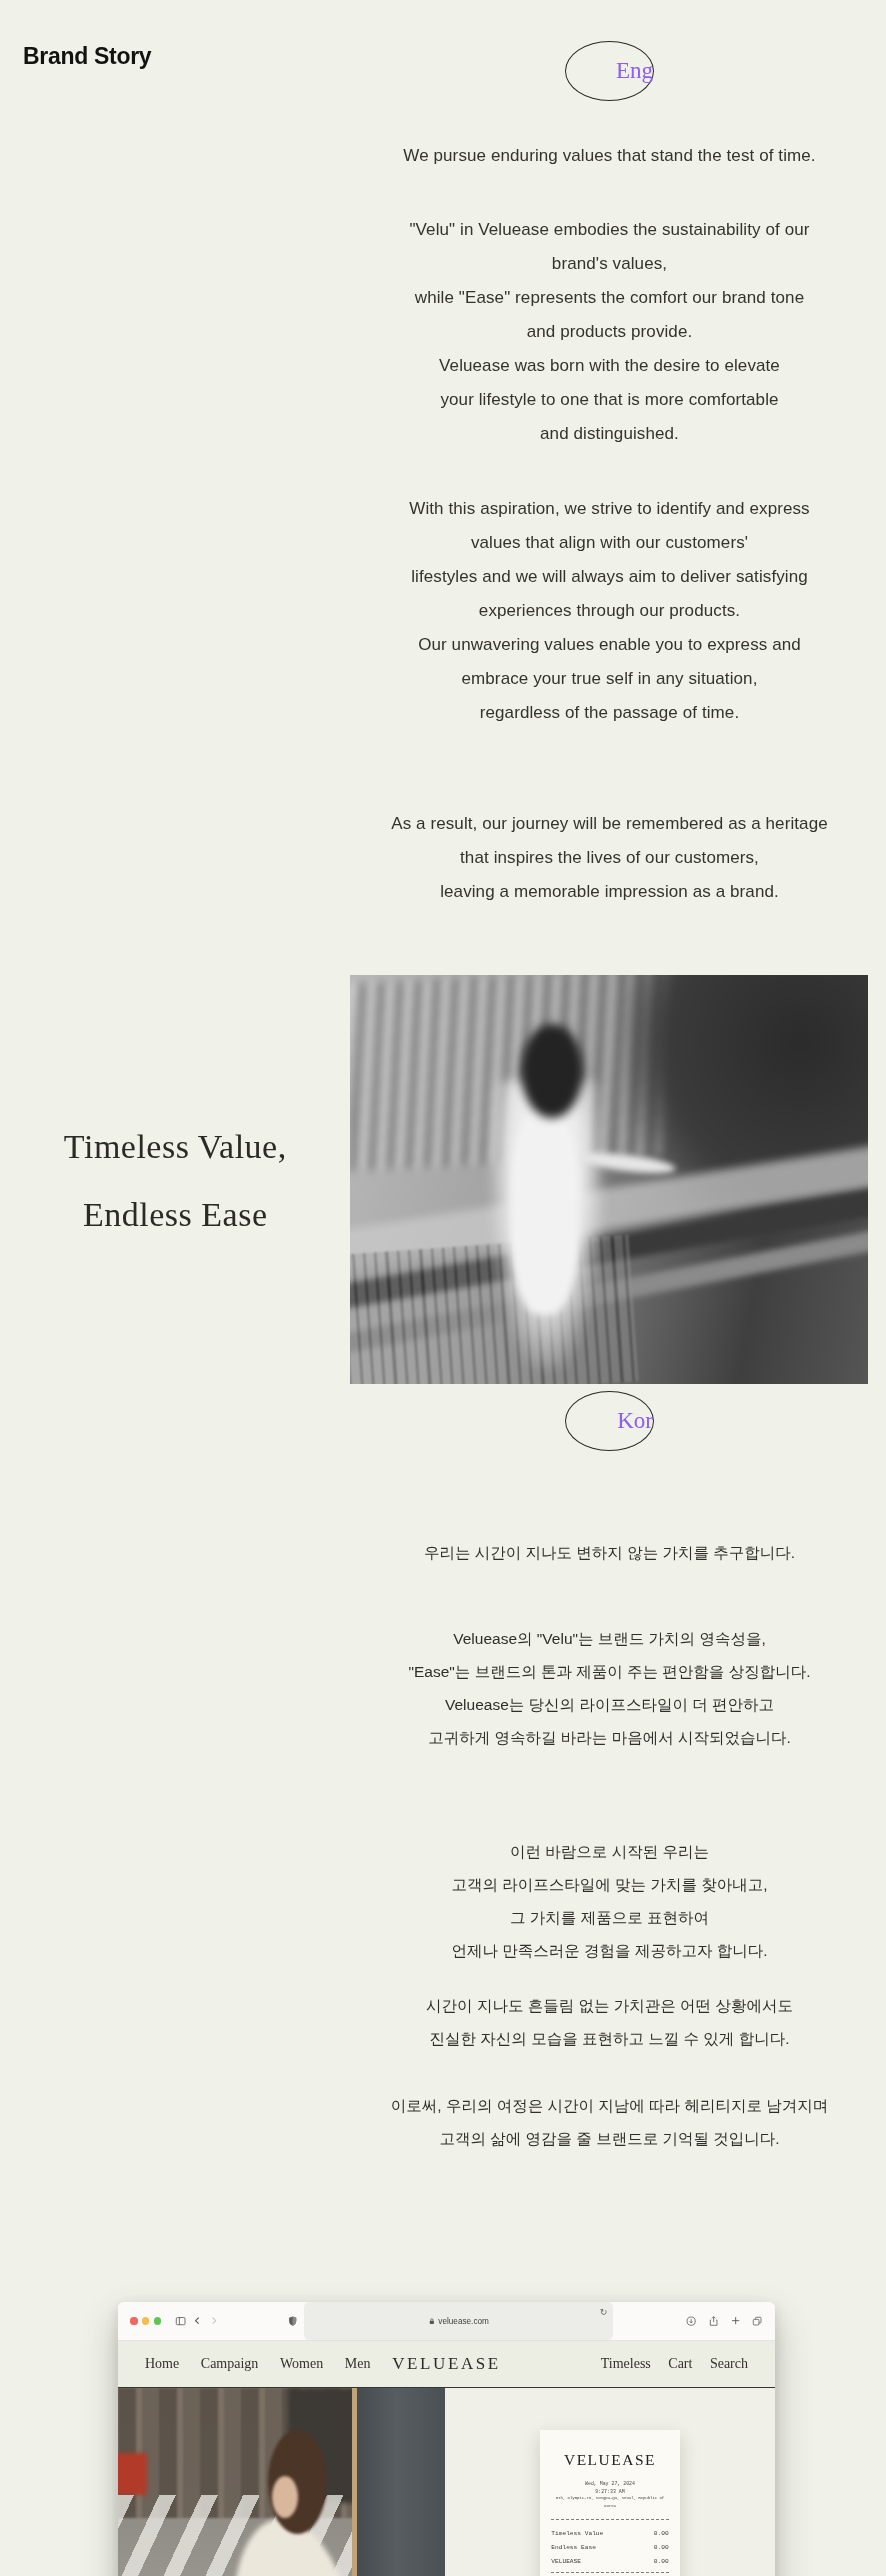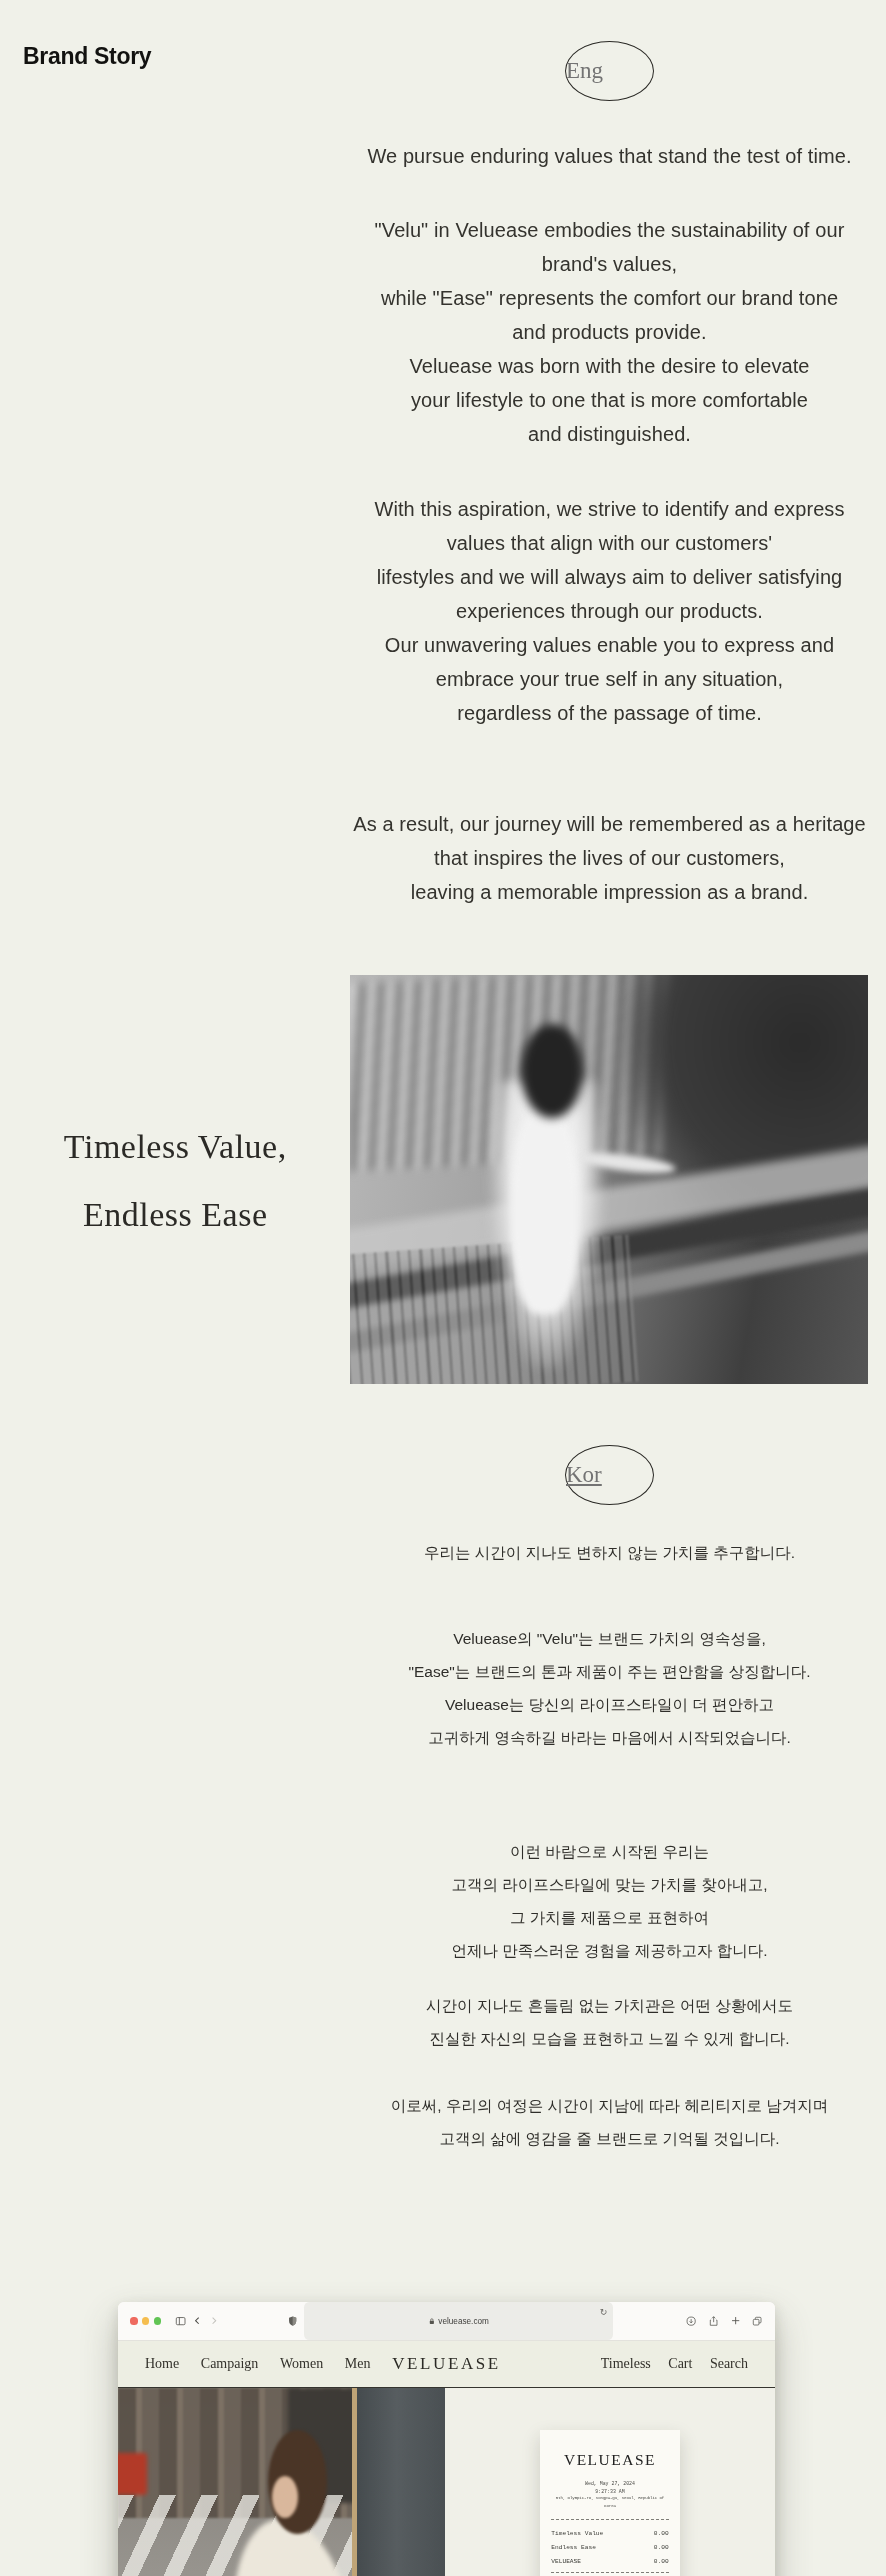--- a/index.html
+++ b/index.html
@@ -3,27 +3,27 @@
 <meta charset="utf-8">
 <style>
   html,body{margin:0;padding:0;background:#F0F1E9;}
   body{position:relative;width:886px;height:3360px;overflow:hidden;
        font-family:"Liberation Sans","DejaVu Sans",sans-serif;color:#33322D;}
   .abs{position:absolute;}
 
   
   .brand-story{left:23px;top:43px;font-size:23px;font-weight:700;color:#121210;letter-spacing:-0.3px;}
   .badge{left:565px;width:87px;height:58px;border:1.3px solid #2B2A26;border-radius:50%;
-         display:flex;align-items:center;justify-content:flex-start;
-         font-family:"Liberation Serif","DejaVu Serif",serif;font-size:23px;color:#737373;}
-  .badge.eng{top:41px;} .badge.kor{top:1445px;text-decoration:underline;}
+         display:flex;align-items:center;justify-content:flex-end;
+         font-family:"Liberation Serif","DejaVu Serif",serif;font-size:23px;color:#8b5cf6;}
+  .badge.eng{top:41px;} .badge.kor{top:1391px;}
 
   
   .copy{left:333px;width:553px;text-align:center;color:#34332E;}
-  .copy.en{font-size:20px;line-height:34px;font-weight:400;letter-spacing:0.1px;}
+  .copy.en{font-size:17px;line-height:34px;font-weight:400;letter-spacing:0.1px;}
   .copy.ko{font-size:15.5px;line-height:33px;color:#2F2E2A;}
 
   
   .hero-title{left:10.3px;top:1113px;width:330px;text-align:center;
     font-family:"Liberation Serif","DejaVu Serif",serif;font-size:34px;line-height:68px;
     color:#2B2A26;letter-spacing:0.5px;font-weight:400;}
   .hero-photo{left:350px;top:975px;width:518px;height:409px;overflow:hidden;background:#9a9995;filter:grayscale(100%);}
   .hero-photo>div{position:absolute;}
   .h-base{inset:0;background:linear-gradient(100deg,#bab8b2 0%,#a6a49e 30%,#6d6c68 55%,#3f3f3d 78%,#56554f 100%);}
   .h-top{left:0;top:0;width:62%;height:46%;filter:blur(4.6px);transform:skewY(-3deg);

